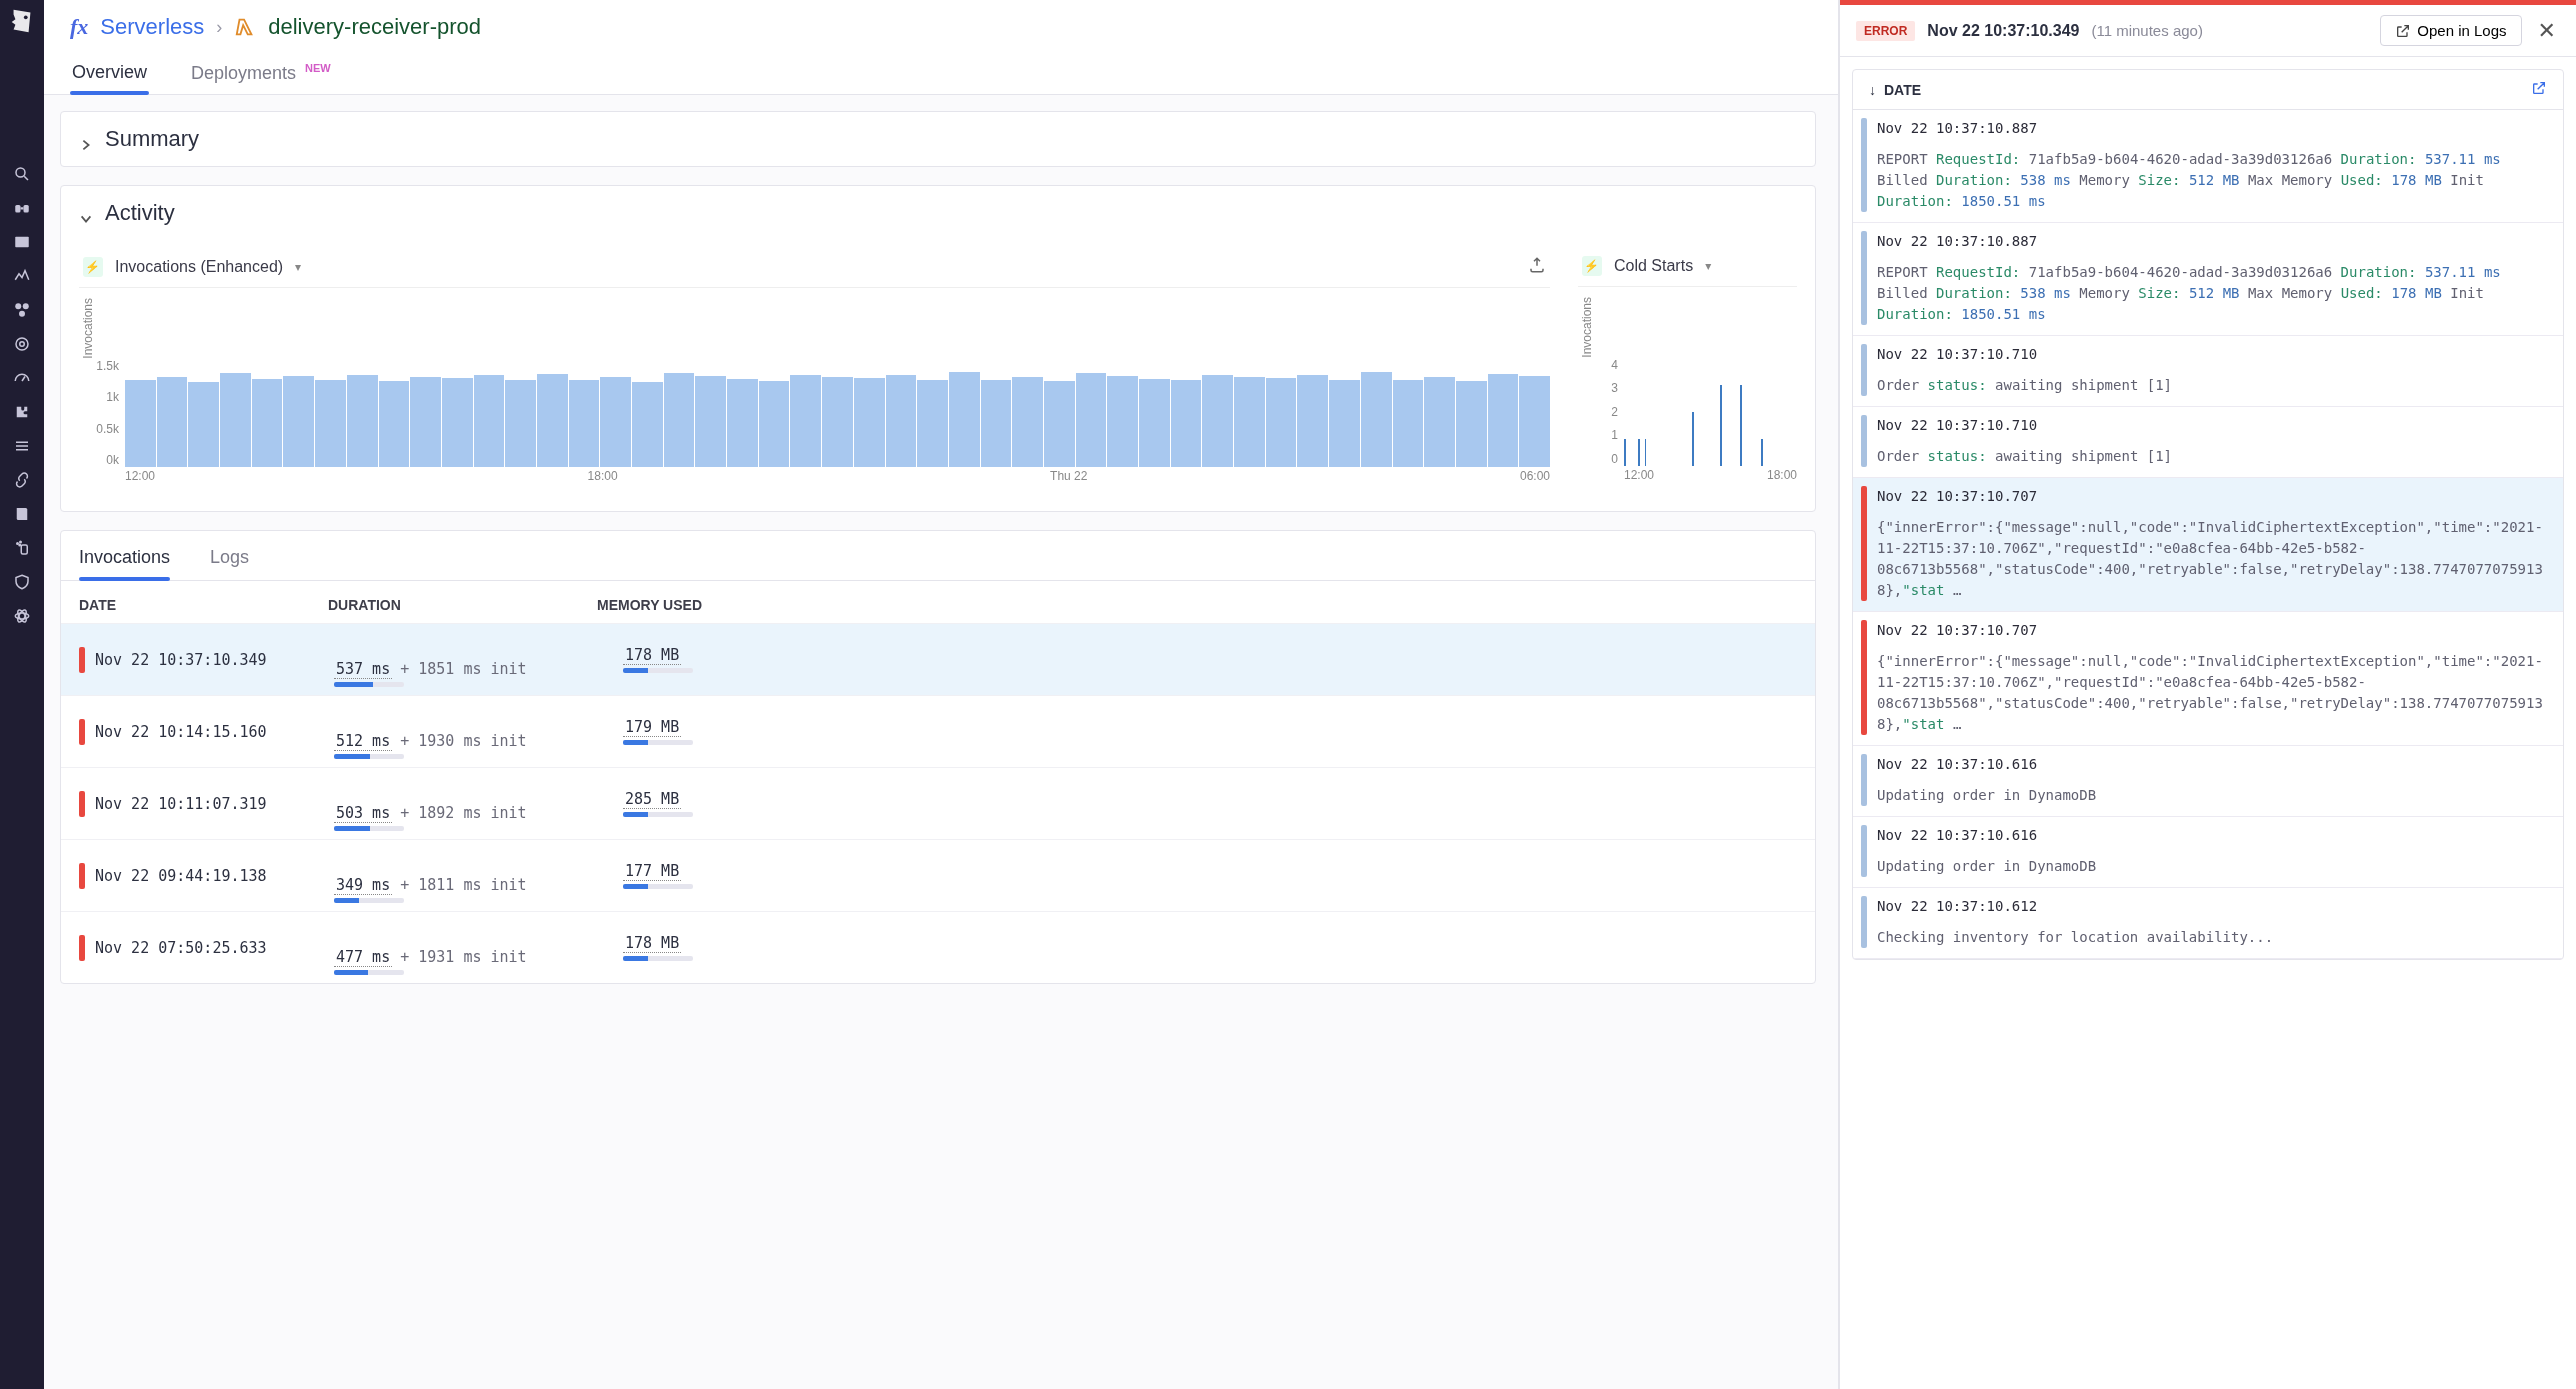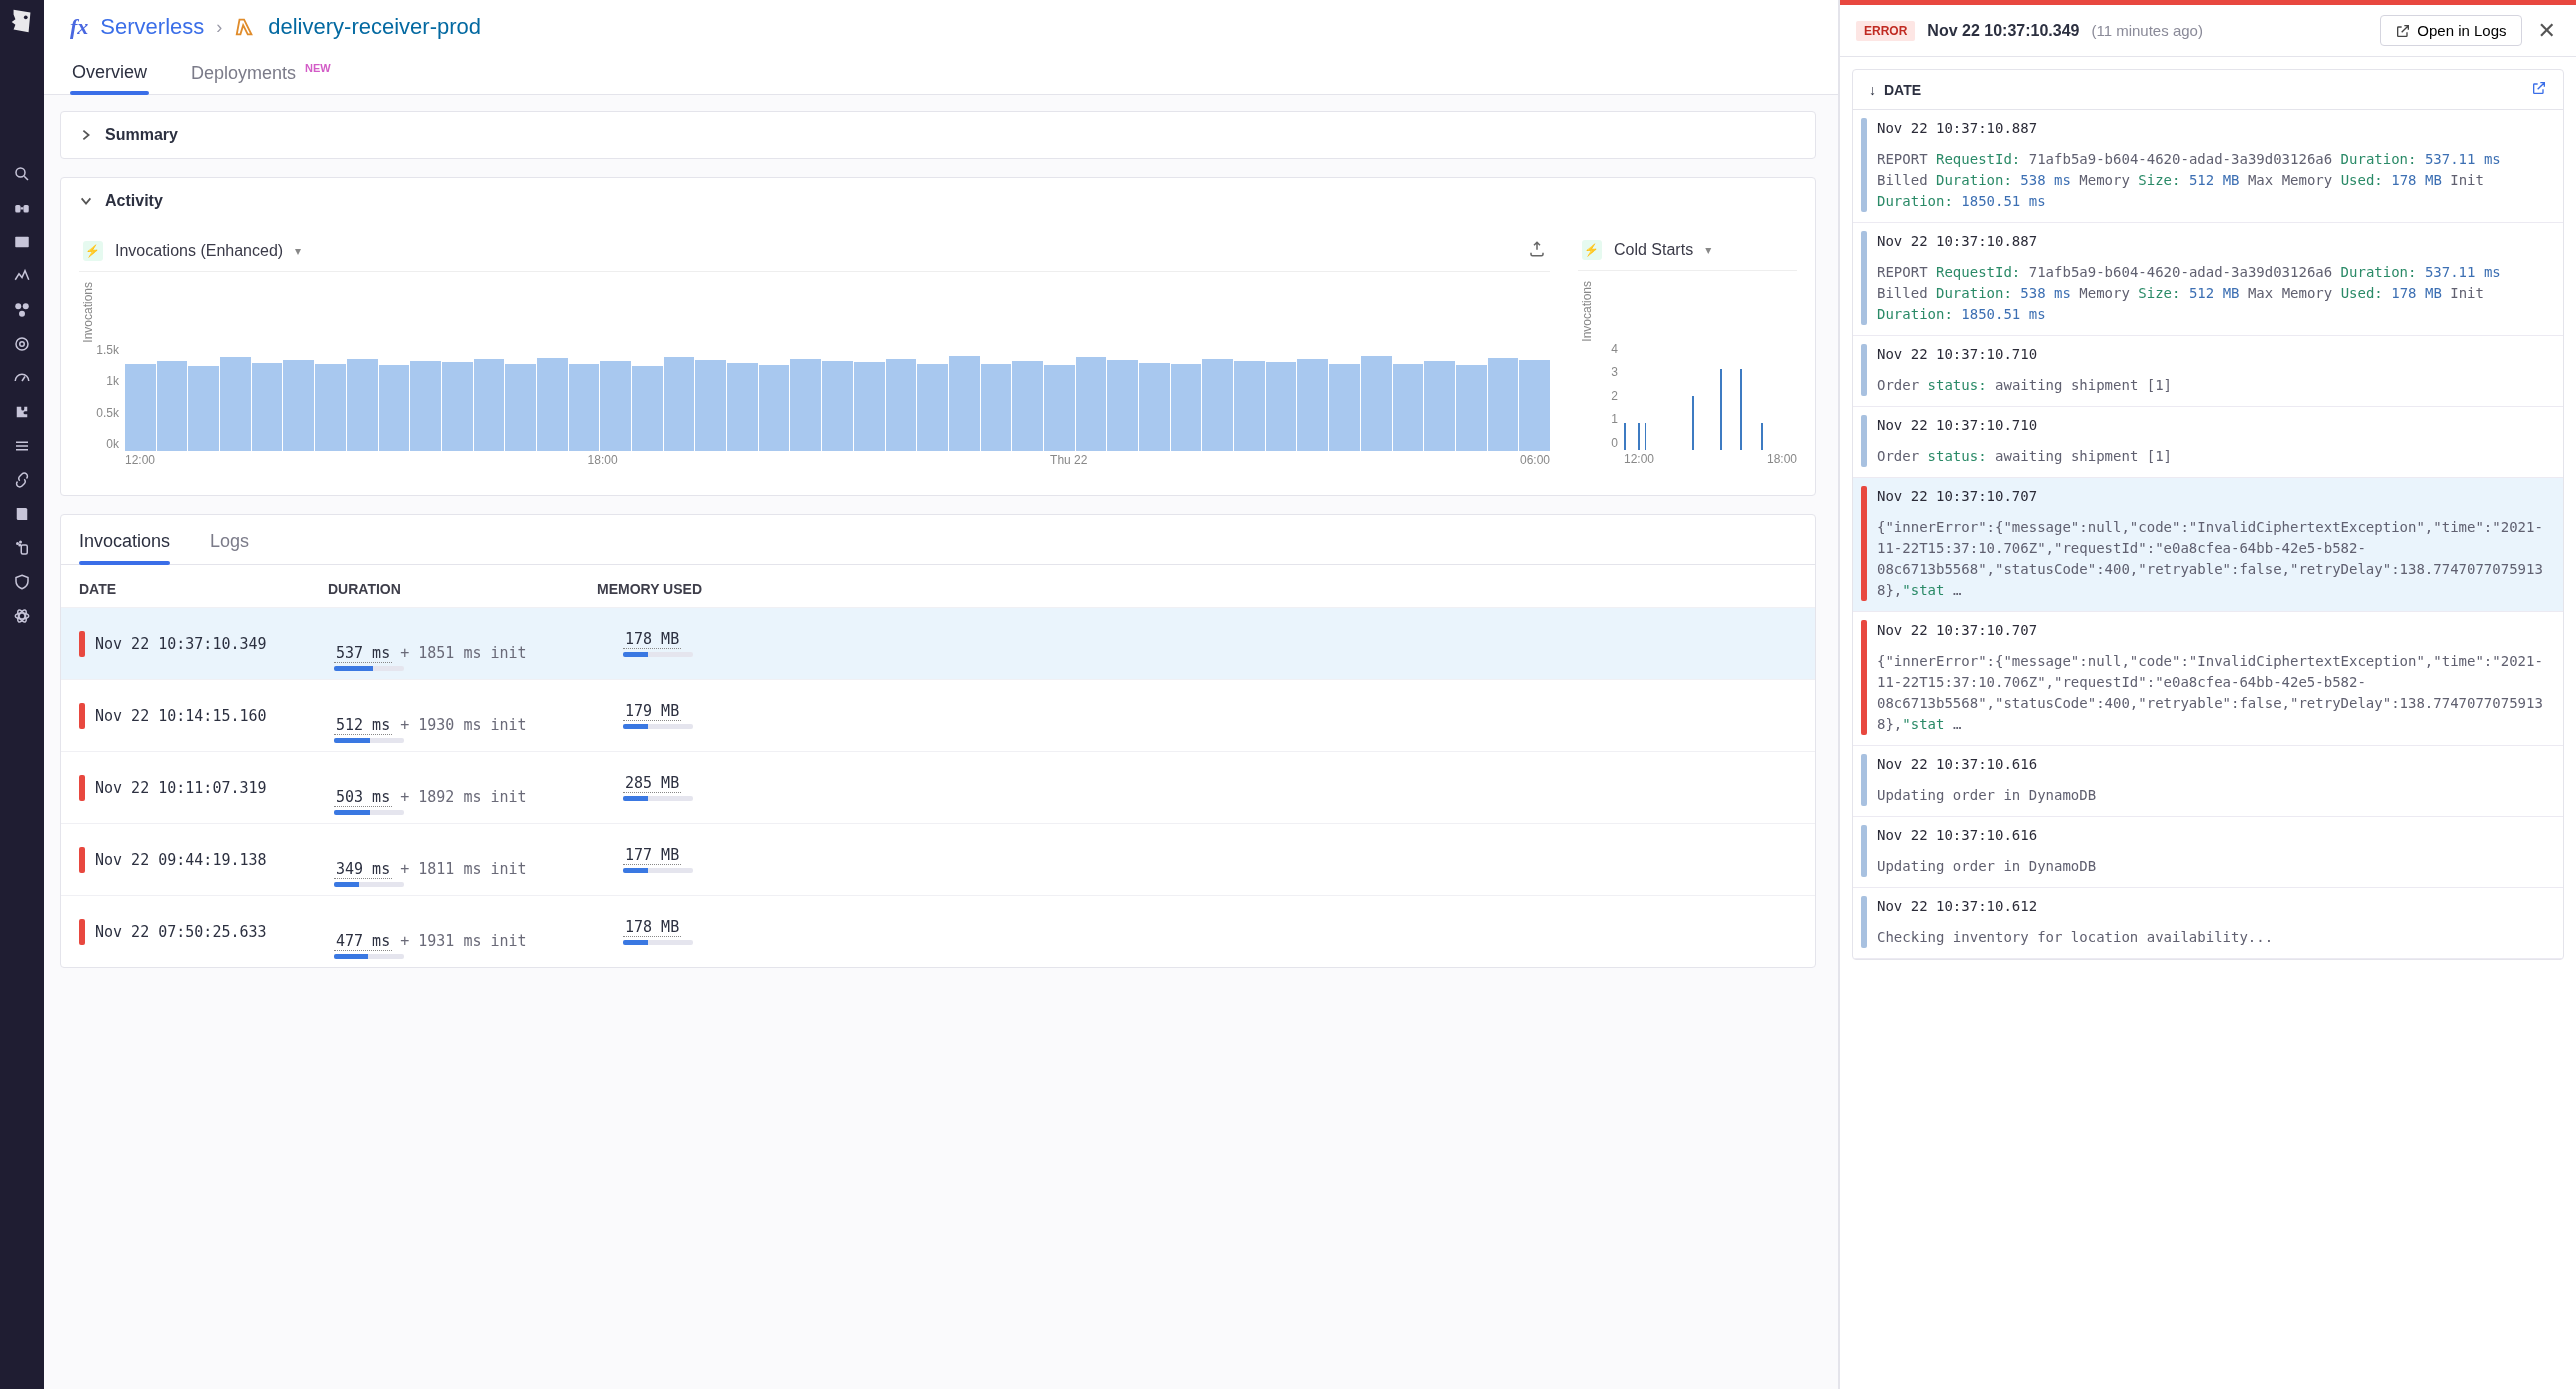--- a/index.html
+++ b/index.html
@@ -16,31 +16,31 @@
 
   
   .main { flex:1; display:flex; overflow:hidden;}
   .left-pane { flex:1; min-width:0; display:flex; flex-direction:column; border-right:1px solid #e4e4eb;}
   .header { padding:14px 26px 0 26px; }
   .breadcrumb { display:flex; align-items:center; gap:12px; font-size:22px; }
   .fx { font-style:italic; font-weight:600; color:#4967e0; font-family:Georgia, serif;}
   .crumb-link { color:#3a6ee8; font-weight:500; text-decoration:none; cursor:pointer;}
   .chev { color:#9a9aa8; font-size:18px;}
   .lambda-icon { width:22px; height:22px; }
-  .func-name { color:#0369a1; font-weight:500;}
+  .func-name { color:#14532d; font-weight:500;}
   .tabs-top { display:flex; gap:40px; margin-top:22px; font-size:18px; font-weight:500; color:#7b7b89; }
   .tabs-top .tab { padding:0 2px 10px 2px; cursor:pointer; position:relative;}
   .tabs-top .tab.active { color:#2c3040; }
   .tabs-top .tab.active::after { content:""; position:absolute; left:0; right:0; bottom:-1px; height:4px; background:#3a6ee8; border-radius:2px;}
   .new-badge { font-size:11px; color:#d35cc7; font-weight:700; margin-left:4px; vertical-align:super;}
   .header { border-bottom:1px solid #e4e4eb;}
 
   .scroll-body { flex:1; overflow:auto; padding:16px 22px 40px 16px; background:#fafafc;}
   .card { background:#fff; border:1px solid #e4e4eb; border-radius:4px; margin-bottom:18px; }
-  .card-header { display:flex; align-items:center; padding:14px 18px; font-size:16px; font-weight:700; cursor:pointer; gap:12px;text-align:right;}
+  .card-header { display:flex; align-items:center; padding:14px 18px; font-size:22px; font-weight:400; cursor:pointer; gap:12px;text-align:right;}
   .card-header .caret { width:14px; height:14px; }
   .card-body { padding:10px 18px 24px 18px; }
 
   .charts-row { display:flex; gap:28px; }
   .chart-box { flex:1; }
   .chart-titlebar { display:flex; align-items:center; gap:12px; padding:6px 4px 10px 4px; border-bottom:1px solid #eee; margin-bottom:10px;}
   .bolt { width:20px; height:20px; background:#e6faf0; border-radius:3px; display:flex; align-items:center; justify-content:center; color:#28a76a; font-size:12px;}
   .chart-title { font-size:16px; color:#3a3a48;}
   .chart-titlebar .dd-caret { color:#888; font-size:12px;}
   .export-icon { margin-left:auto; color:#777; cursor:pointer;}

